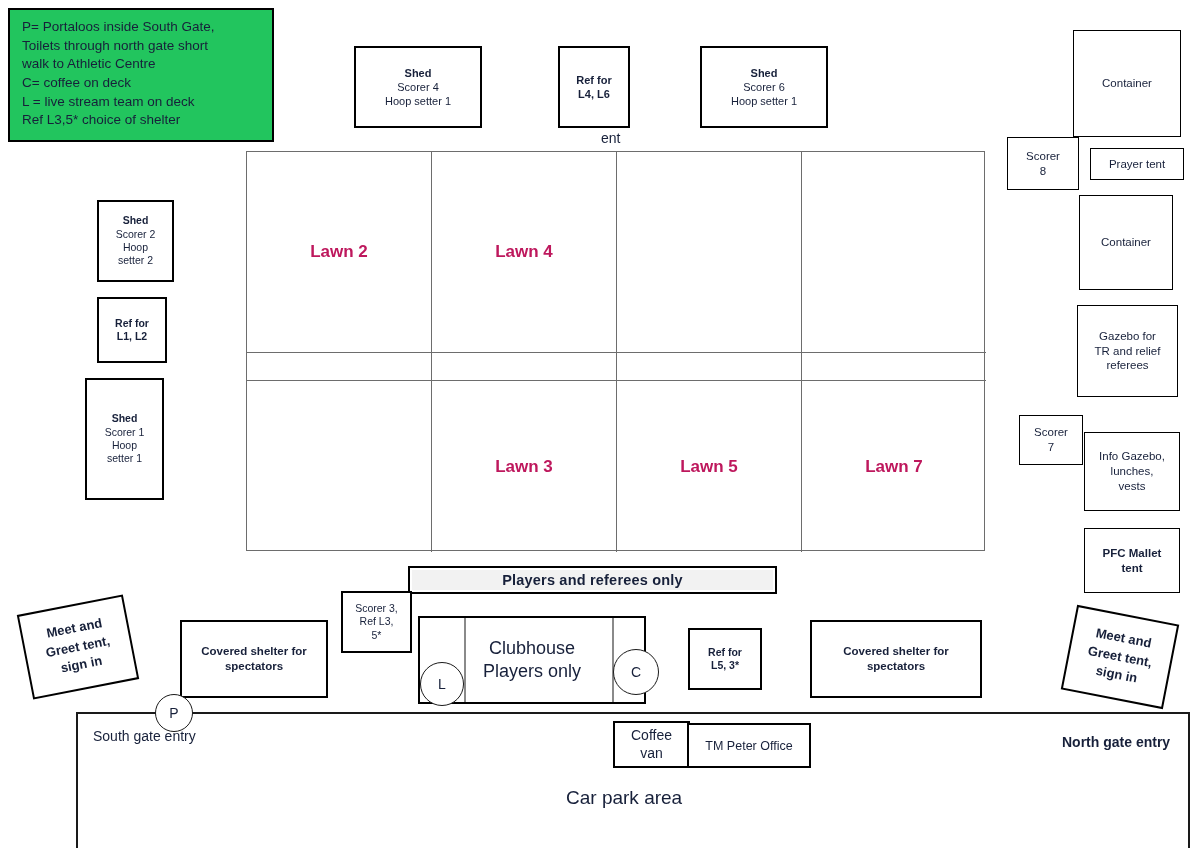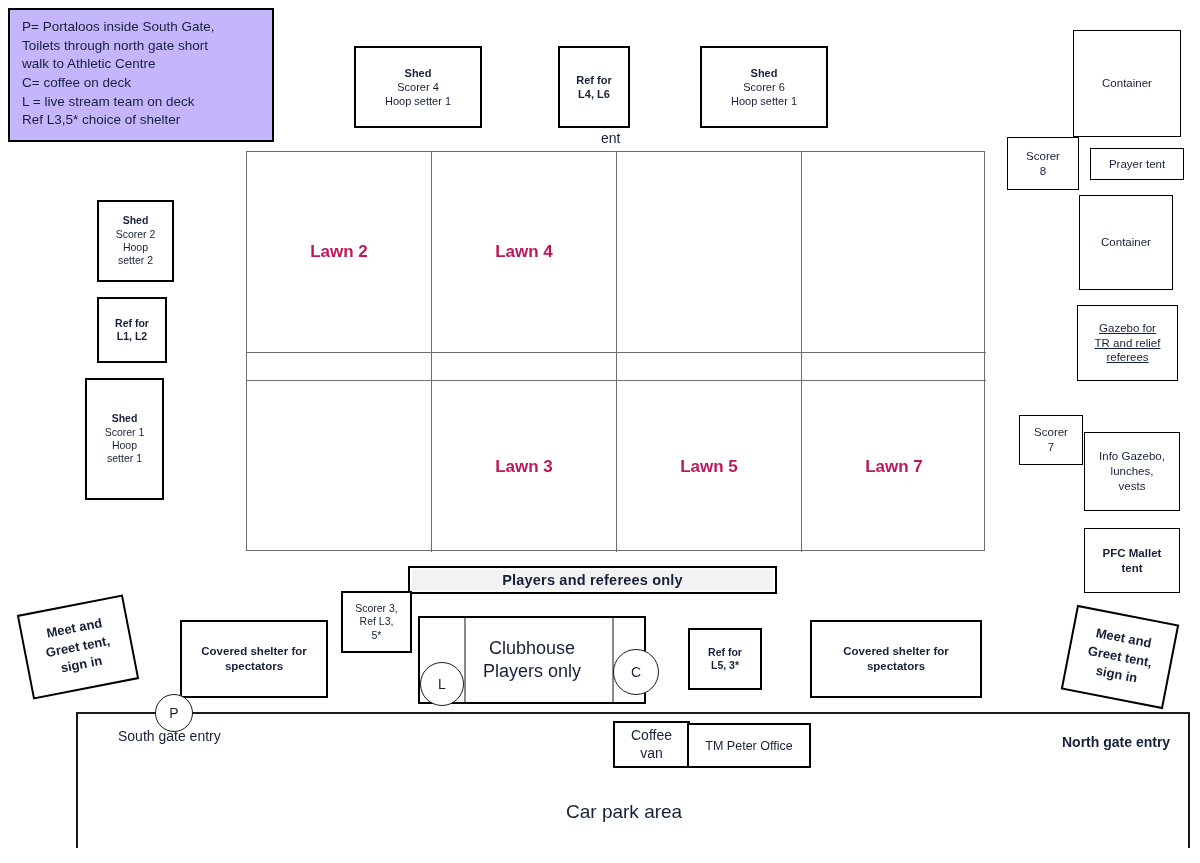--- a/index.html
+++ b/index.html
@@ -37,21 +37,21 @@
     padding: 0 3px;
     box-sizing: border-box;
   }
   .thinbox {
     border-width: 1px;
   }
   .legend {
     position: absolute;
     box-sizing: border-box;
     border: 2px solid #000000;
-    background: #c4b5fd;
+    background: #22c55e;
     text-align: left;
     line-height: 1.38;
     padding: 8px 10px 8px 12px;
     font-size: 13.5px;
     color: #17203a;
   }
   .legend div { white-space: nowrap; }
 
   
   #lawn-grid {
@@ -234,21 +234,21 @@
   </div>
 
   <div class="box thinbox" style="left:1090px; top:148px; width:94px; height:32px; font-size:11.5px;">
     <span class="lines">Prayer tent</span>
   </div>
 
   <div class="box thinbox" style="left:1079px; top:195px; width:94px; height:95px; font-size:11.5px;">
     <span class="lines">Container</span>
   </div>
 
-  <div class="box thinbox" style="left:1077px; top:305px; width:101px; height:76px; font-size:11.5px;text-decoration:underline;">
+  <div class="box thinbox" style="left:1077px; top:305px; width:101px; height:92px; font-size:11.5px;">
     <span class="lines">
       <span>Gazebo for</span><br>
       <span>TR and relief</span><br>
       <span>referees</span>
     </span>
   </div>
 
   <div class="box thinbox" style="left:1019px; top:415px; width:64px; height:50px; font-size:11.5px;">
     <span class="lines">
       <span>Scorer</span><br>
@@ -350,29 +350,29 @@
   </div>
 
   <div class="pline" style="left:76px; top:712px; width:1114px; height:2px;"></div>
 
   <div class="pline" style="left:76px; top:712px; width:2px; height:136px;"></div>
 
   <div class="pline" style="left:1188px; top:712px; width:2px; height:136px;"></div>
 
   <div class="circle" style="left:155px; top:694px; width:38px; height:38px;">P</div>
 
-  <div class="label" style="left:93px; top:728px; font-size:14px;margin-left:25px;">South gate entry</div>
+  <div class="label" style="left:93px; top:728px; font-size:14px;">South gate entry</div>
   <div class="label" style="left:1062px; top:734px; font-size:14px;font-weight:bold;">North gate entry</div>
 
   <div class="box" style="left:613px; top:721px; width:77px; height:47px; font-size:14px;">
     <span class="lines">
       <span>Coffee</span><br>
       <span>van</span>
     </span>
   </div>
 
   <div class="box" style="left:687px; top:723px; width:124px; height:45px; font-size:12.5px;">
     <span class="lines">TM Peter Office</span>
   </div>
 
-  <div class="label" style="left:566px; top:787px; font-size:19px;margin-top:14px;">Car park area</div>
+  <div class="label" style="left:566px; top:787px; font-size:19px;">Car park area</div>
 
 </div>
 
 </body></html>

